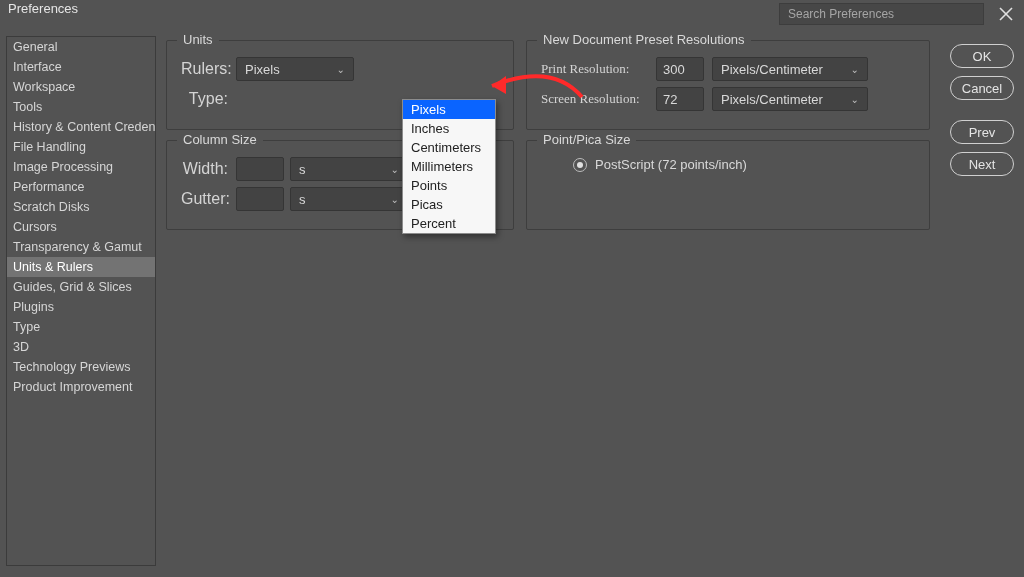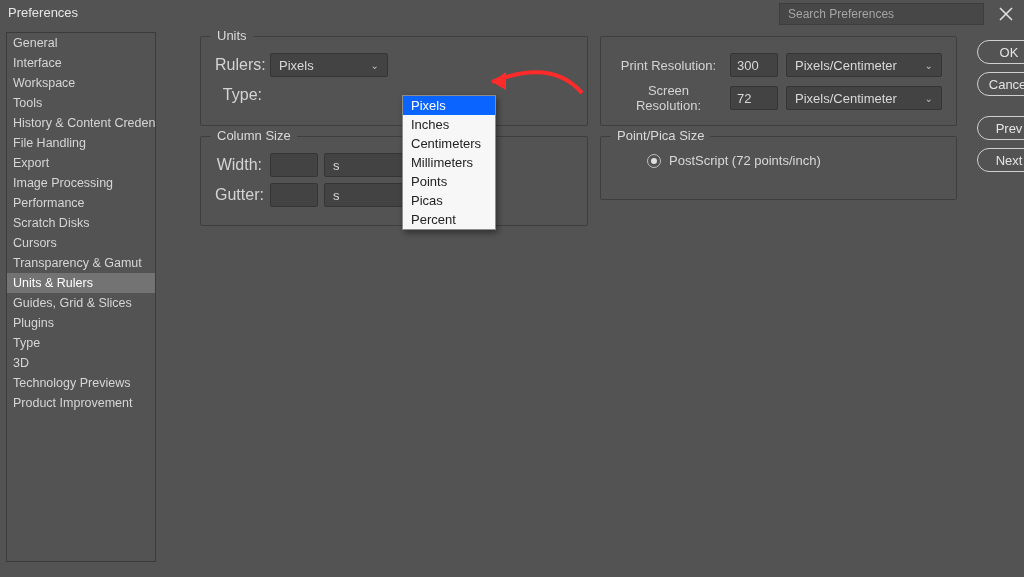--- a/index.html
+++ b/index.html
@@ -1,45 +1,45 @@
 <!DOCTYPE html>
 <html><head>
 <meta charset="utf-8">
 <style>
   * { box-sizing: border-box; margin: 0; padding: 0; font-family: -apple-system, "Segoe UI", Arial, sans-serif; }
   body { background: #535353; width: 1024px; height: 577px; overflow: hidden; color: #d9d9d9; font-size: 13px; }
-  .titlebar { height: 28px; background: #535353; display: flex; align-items: flex-start; padding: 5px 8px; position: relative; }
+  .titlebar { height: 28px; background: #535353; display: flex; align-items: flex-end; padding: 16px 8px; position: relative; }
   .title { color: #e6e6e6; font-size: 13px; }
   .search-input { position: absolute; right: 40px; top: 3px; width: 205px; height: 22px; background: #474747; border: 1px solid #3d3d3d; color: #bdbdbd; padding: 0 8px; font-size: 12px; }
   .search-input::placeholder { color: #a5a5a5; }
   .close-btn { position: absolute; right: 6px; top: 2px; width: 24px; height: 24px; display:flex; align-items:center; justify-content:center; color:#e0e0e0; cursor:pointer; font-size:18px; }
   .main { display:flex; height: 549px; }
   .sidebar { width: 156px; background:#535353; padding:4px 0 0 6px; }
   .sidebar-list { list-style:none; border:1px solid #3b3b3b; background:#535353; height:530px; overflow:hidden;}
   .sidebar-item { padding:3px 6px; color:#d6d6d6; font-size:12.5px; cursor:pointer; white-space:nowrap; }
   .sidebar-item.active { background:#737373; color:#fff; }
   .content { flex:1; padding:8px 2px 8px 10px; position:relative; }
   .section { border:1px solid #3e3e3e; border-radius:2px; padding:10px 14px 14px 14px; position:relative; margin-bottom:10px; }
   .section-title { position:absolute; top:-9px; left:10px; background:#535353; padding:0 6px; color:#d9d9d9; font-size:13px; }
   .row { display:flex; align-items:center; margin:6px 0; }
-  .label { text-align:center; width:115px; padding-right:8px; color:#d4d4d4; font-size:13px; }
+  .label { text-align:left; width:115px; padding-right:8px; color:#d4d4d4; font-size:13px;font-family:Liberation Serif, serif; }
   .label2 { text-align:right; width:55px; padding-right:8px; color:#d4d4d4; font-size:16px;}
   .dropdown { background:#434343; border:1px solid #353535; height:24px; display:flex; align-items:center; padding:0 8px; color:#d9d9d9; font-size:13px; position:relative; cursor:pointer; border-radius:2px;}
   .dropdown .chev { margin-left:auto; font-size:10px; color:#bfbfbf; }
   .dropdown.w1 { width:118px; }
   .dropdown.w2 { width:156px; }
   .dropdown.w3 { width:118px; }
   .numinput { background:#434343; border:1px solid #353535; height:24px; width:48px; color:#d9d9d9; padding:0 6px; font-size:13px; text-align:left; border-radius:2px;}
   .sections-wrap { display:flex; gap:12px; }
-  .left-col { width:388px;margin-left:34px; }
+  .left-col { width:348px; }
   .right-col { flex:1; max-width:440px;}
   .units-section { height:90px; }
   .columns-section { height:90px; }
   .resolutions-section { height:90px; }
-  .pointpica-section { height:64px;padding-left:36px; }
+  .pointpica-section { height:90px;padding-left:36px; }
   .radio-wrap { display:flex; align-items:center; margin:6px 0 6px 10px; cursor:pointer;}
   .radio { width:14px; height:14px; border-radius:50%; border:1.5px solid #bcbcbc; margin-right:8px; display:inline-flex; align-items:center; justify-content:center;}
   .radio.checked::after { content:""; width:6px; height:6px; border-radius:50%; background:#e0e0e0; display:block;}
   .buttons-col { width:80px; display:flex; flex-direction:column; align-items:center; gap:8px; padding-top:4px; }
   .btn { width:64px; height:24px; border:1.5px solid #d0d0d0; border-radius:12px; background:transparent; color:#e4e4e4; font-size:13px; cursor:pointer; display:flex; align-items:center; justify-content:center;}
   
   .open-menu { position:absolute; left:246px; top:67px; width:94px; background:#f7f7f7; border:1px solid #8c8c8c; box-shadow:2px 3px 6px rgba(0,0,0,.4); z-index:50; }
   .open-menu-item { padding:2px 8px; color:#222; font-size:13px; cursor:pointer; }
   .open-menu-item.sel { background:#0a64ff; color:#fff; }
   
@@ -61,21 +61,20 @@
 
 <div class="main">
   <div class="sidebar">
     <ul class="sidebar-list" id="sidebar-list">
         <li class="sidebar-item">General</li>
         <li class="sidebar-item">Interface</li>
         <li class="sidebar-item">Workspace</li>
         <li class="sidebar-item">Tools</li>
         <li class="sidebar-item">History &amp; Content Credentials</li>
         <li class="sidebar-item">File Handling</li>
-        <li class="sidebar-item">Export</li>
         <li class="sidebar-item">Image Processing</li>
         <li class="sidebar-item">Performance</li>
         <li class="sidebar-item">Scratch Disks</li>
         <li class="sidebar-item">Cursors</li>
         <li class="sidebar-item">Transparency &amp; Gamut</li>
         <li class="sidebar-item active">Units &amp; Rulers</li>
         <li class="sidebar-item">Guides, Grid &amp; Slices</li>
         <li class="sidebar-item">Plugins</li>
         <li class="sidebar-item">Type</li>
         <li class="sidebar-item">3D</li>
@@ -123,20 +122,21 @@
             <div class="dropdown w3">
               <span>s</span>
               <span class="chev">⌄</span>
             </div>
           </div>
         </div>
       </div>
 
       <div class="right-col">
         <div class="section resolutions-section">
+          <span class="section-title">New Document Preset Resolutions</span>
           <div class="row">
             <span class="label">Print Resolution:</span>
             <input class="numinput" value="300" style="">
             <div style="width:8px"></div>
             <div class="dropdown w2">
               <span>Pixels/Centimeter</span>
               <span class="chev">⌄</span>
             </div>
           </div>
           <div class="row">

